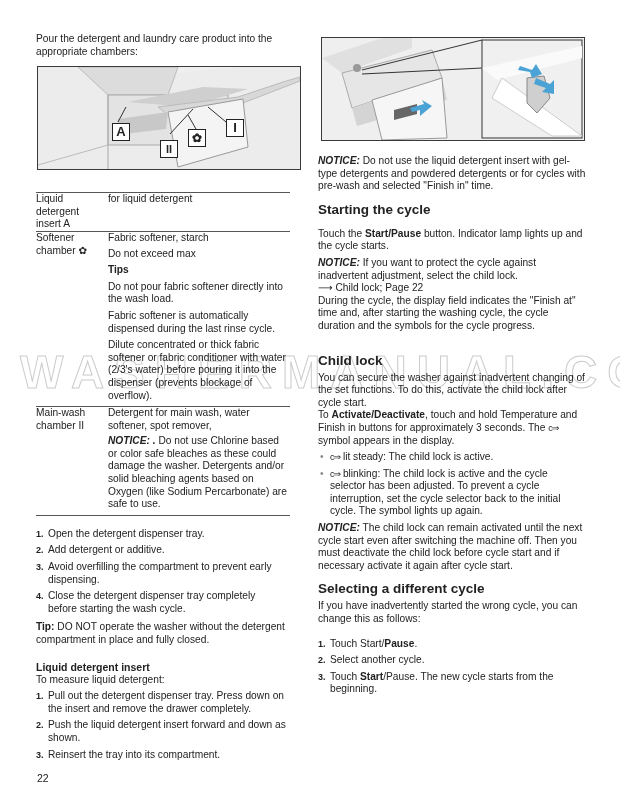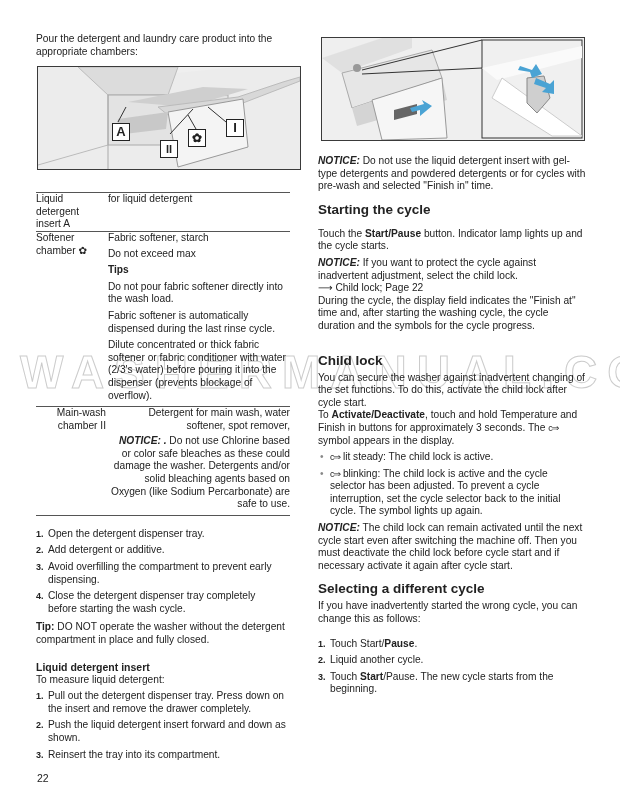--- a/index.html
+++ b/index.html
@@ -9,21 +9,21 @@
   .left { left: 36px; top: 33px; width: 250px; }
   .right { left: 318px; top: 37px; width: 268px; }
   p { margin: 0; }
   .intro { margin-bottom: 8px; }
   .figure { border: 1px solid #3a3a3a; background: #f2f2f2; position: relative; overflow: hidden; }
   .fig1 { height: 102px; width: 262px; margin-left: 1px; }
   .fig2 { height: 102px; width: 262px; margin-left: 3px; }
   table.chambers { border-collapse: collapse; width: 254px; margin-top: 22px; }
   table.chambers td { vertical-align: top; padding: 0; }
   table.chambers tr { border-top: 1.5px solid #555; }
-  table.chambers tr:last-child { border-bottom: 1.5px solid #555; text-align: right; }
+  table.chambers tr:last-child { border-bottom: 1.5px solid #555; }
   td.c1 { width: 70px; padding-right: 2px !important; }
   td.c2 p { margin-bottom: 4px; }
   td.c2 p.first { margin-bottom: 3px; }
   .tips-h { font-weight: bold; margin-top: 4px !important; }
   .bi { font-weight: bold; font-style: italic; }
   .b { font-weight: bold; }
   .i { }
   ol { margin: 0; padding: 0; list-style: none; }
   ol li { position: relative; padding-left: 12px; margin-bottom: 4px; }
   ol li .num { position: absolute; left: 0; top: 0; font-weight: bold; font-size: 9px; }
@@ -154,18 +154,18 @@
   <ul>
     <li><span class="dot">•</span><span class="lock-sym">c⇒</span><span> lit steady: The child lock is active.</span></li>
     <li><span class="dot">•</span><span class="lock-sym">c⇒</span><span> blinking: The child lock is active and the cycle selector has been adjusted. To prevent a cycle interruption, set the cycle selector back to the initial cycle. The symbol lights up again.</span></li>
   </ul>
   <p><span class="bi">NOTICE:</span><span> The child lock can remain activated until the next cycle start even after switching the machine off. Then you must deactivate the child lock before cycle start and if necessary activate it again after cycle start.</span></p>
 
   <h2 style="margin-top:9px;">Selecting a different cycle</h2>
   <p style="margin-bottom:12px;">If you have inadvertently started the wrong cycle, you can change this as follows:</p>
   <ol>
     <li><span class="num">1.</span><span>Touch Start/</span><span class="b">Pause</span><span>.</span></li>
-    <li><span class="num">2.</span><span>Liquid another cycle.</span><span class="b"></span><span></span></li>
+    <li><span class="num">2.</span><span>Select another cycle.</span><span class="b"></span><span></span></li>
     <li><span class="num">3.</span><span>Touch </span><span class="b">Start</span><span>/Pause. The new cycle starts from the beginning.</span></li>
   </ol>
 </div>
 
 <div class="page-num">22</div>
 
 </body></html>

